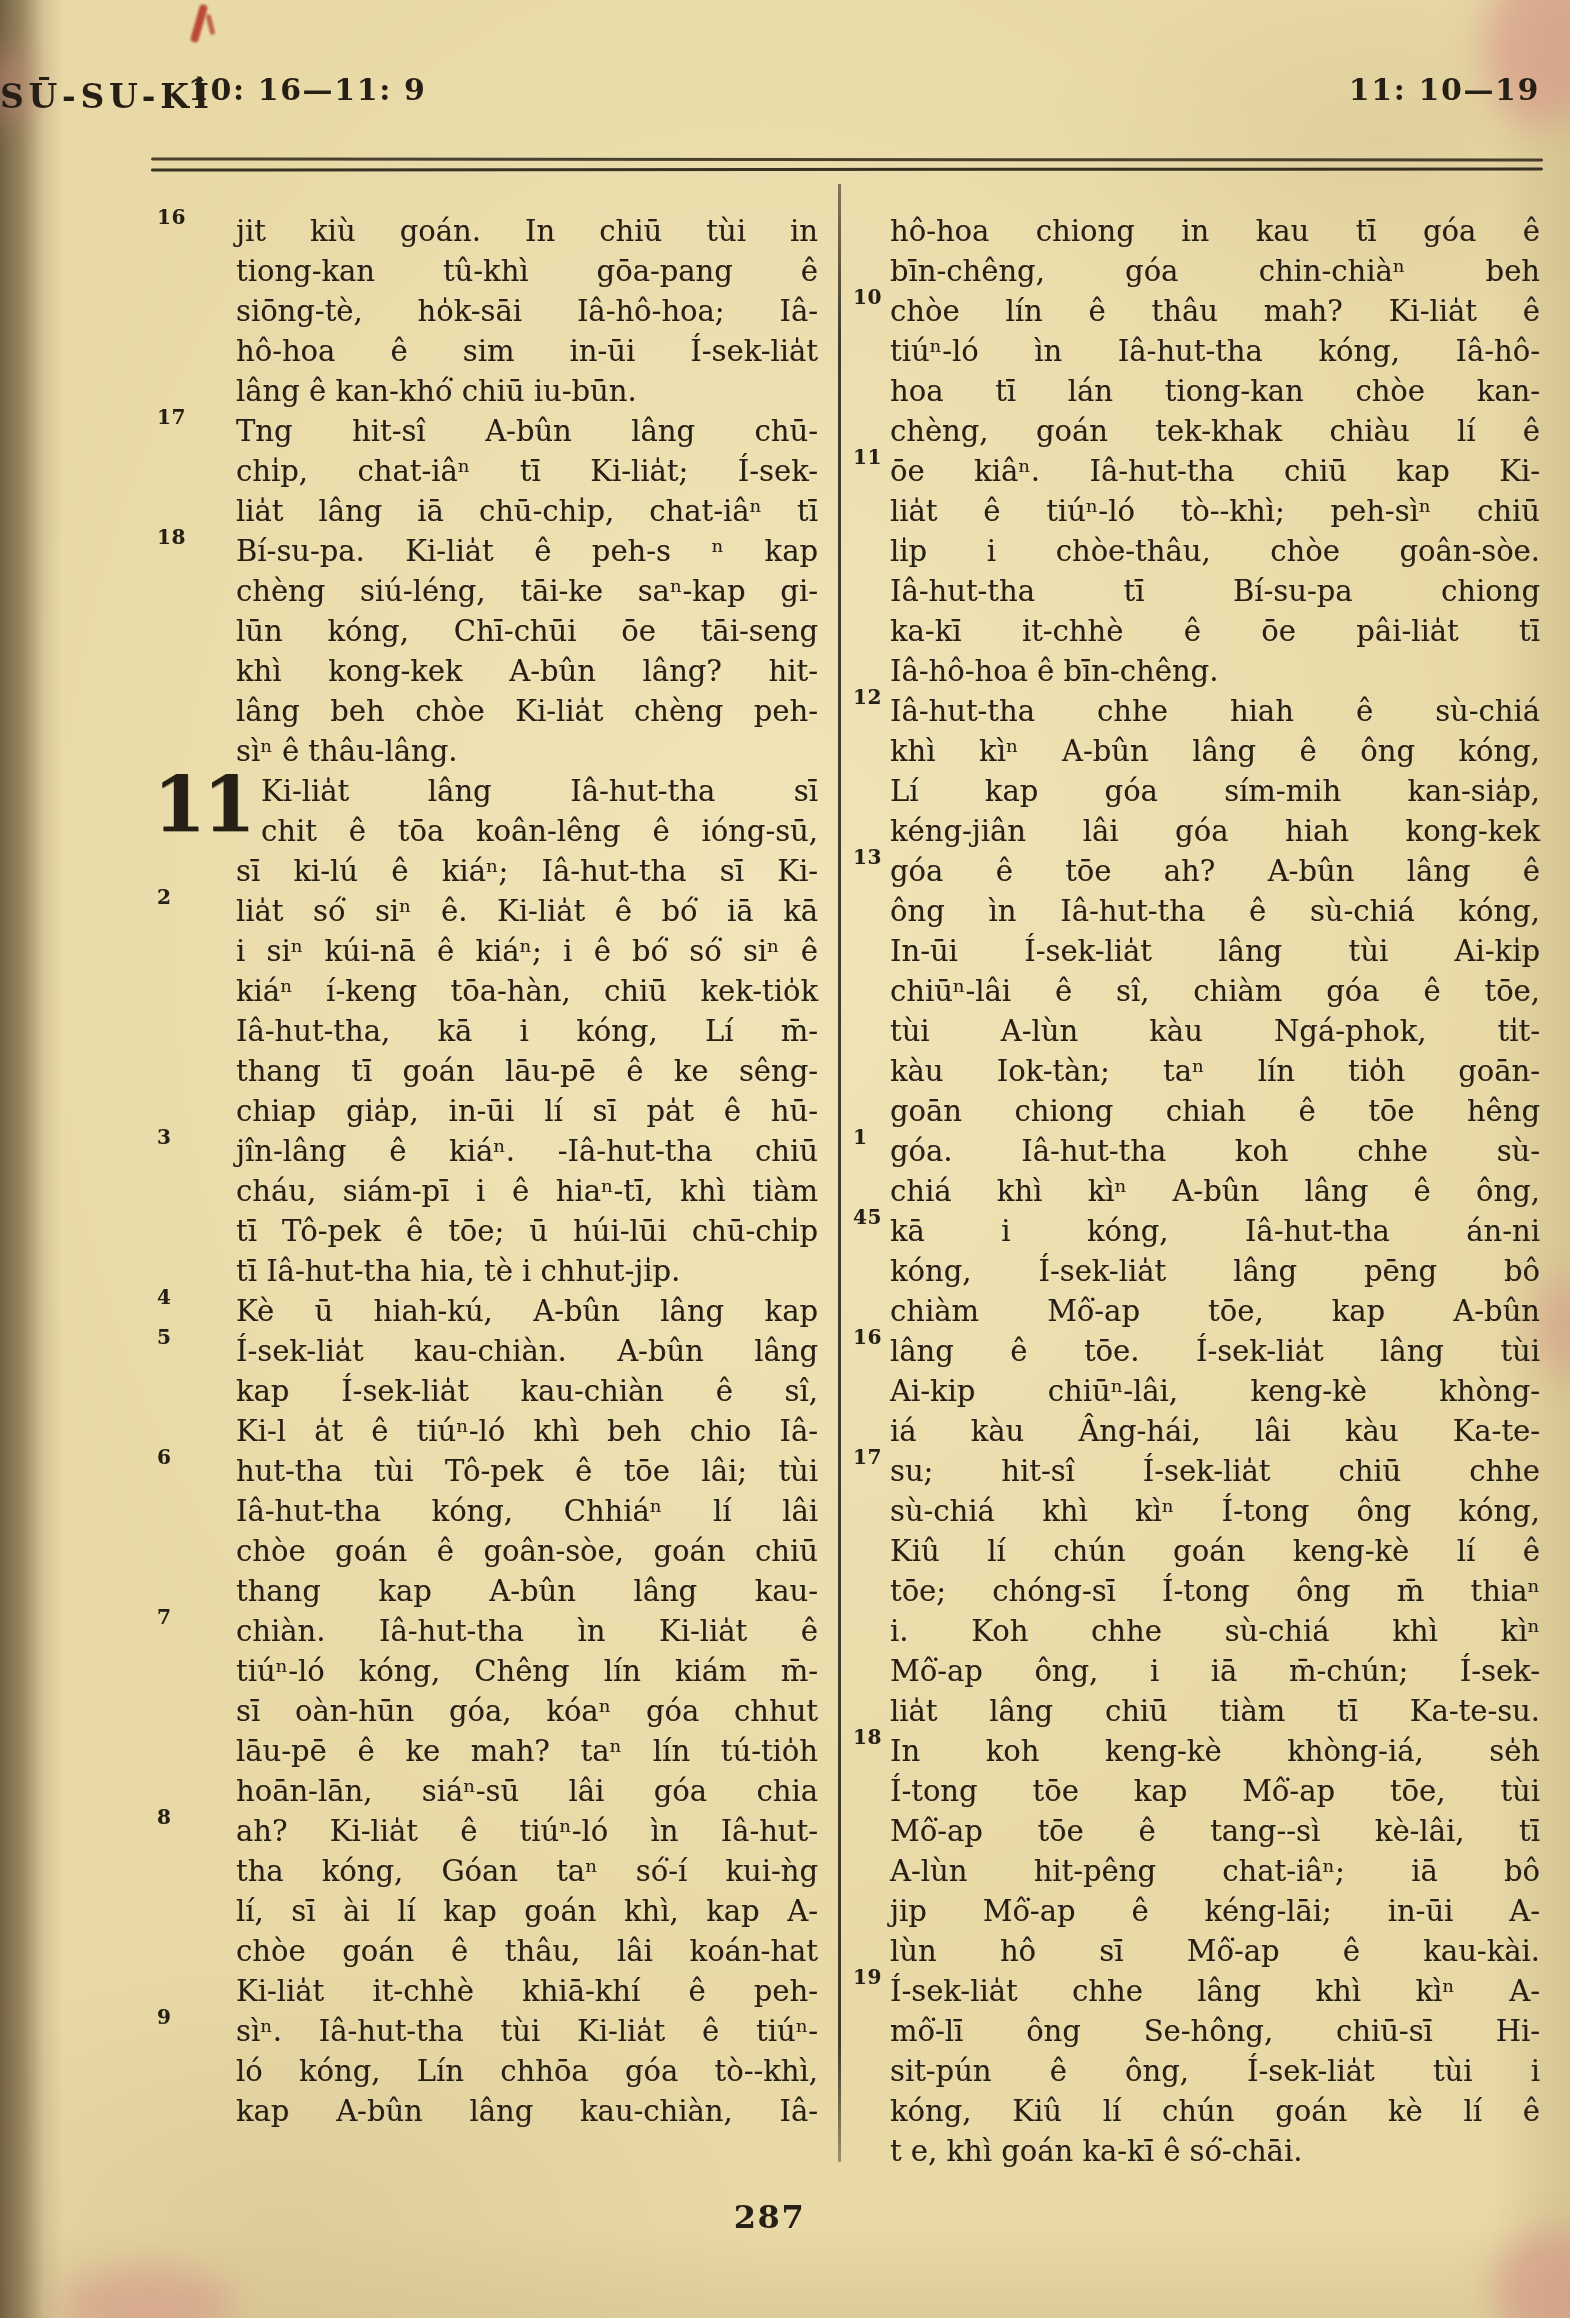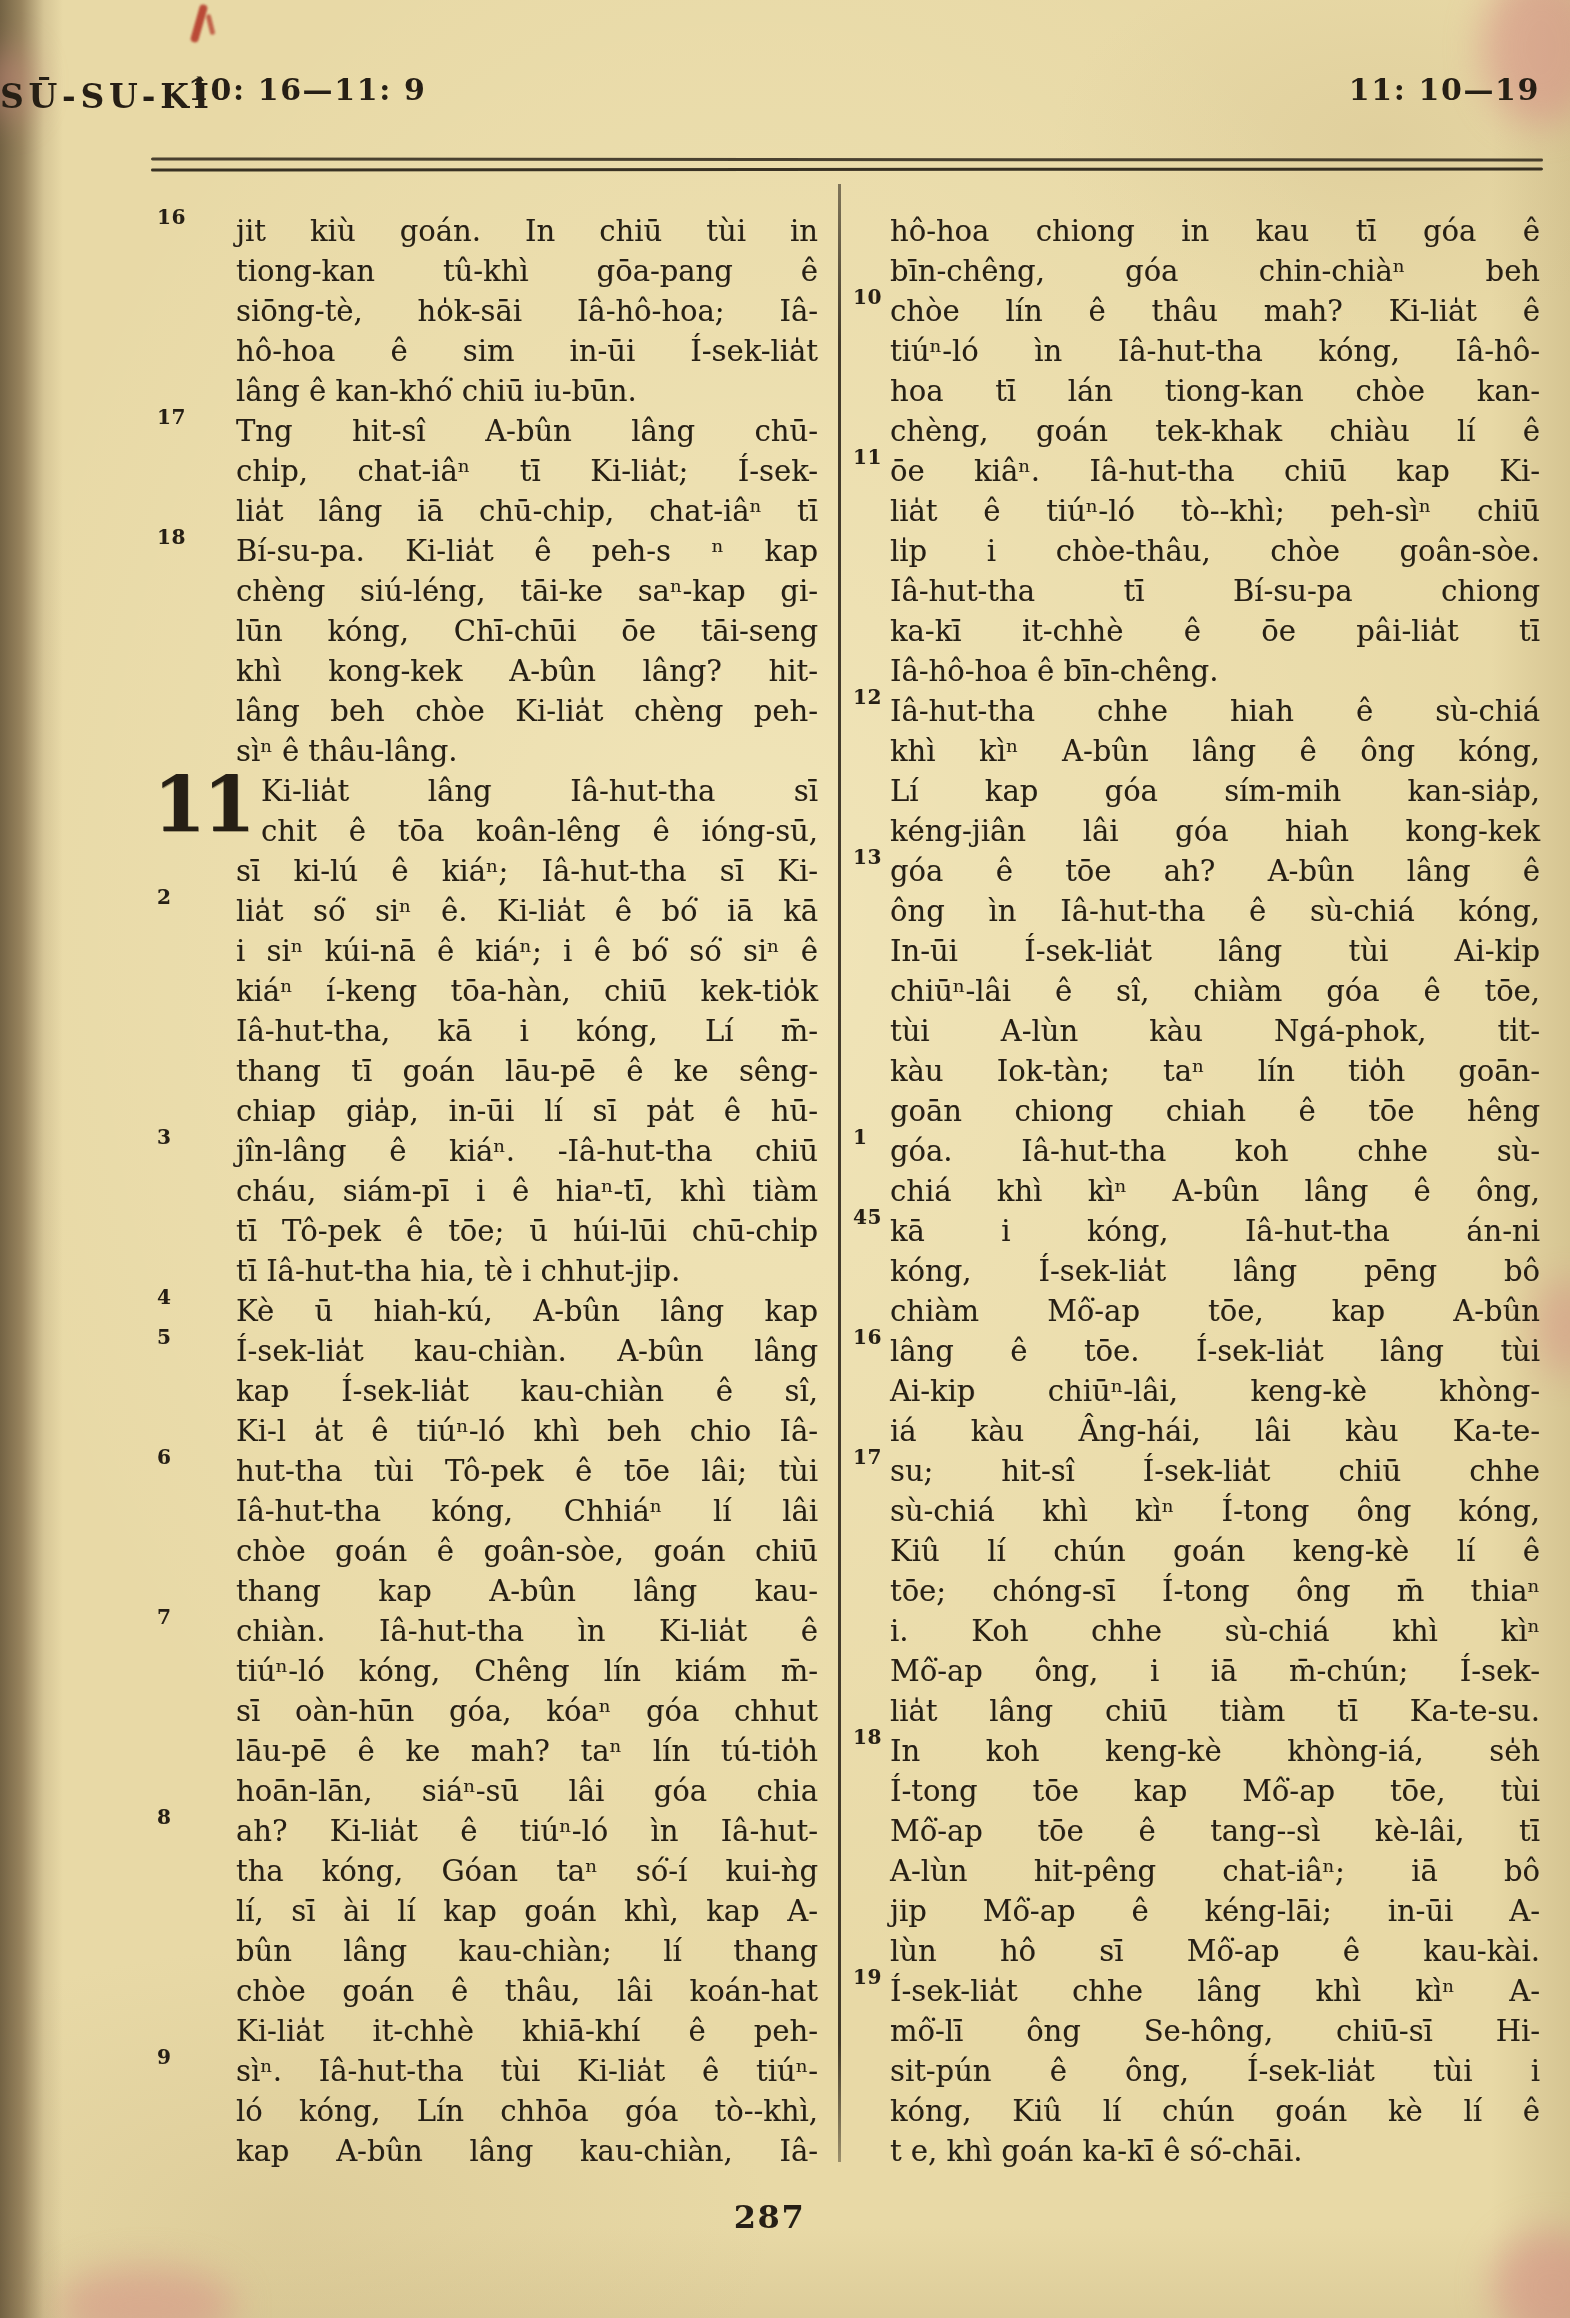--- a/index.html
+++ b/index.html
@@ -126,21 +126,20 @@
       <div class="line">chòe goán ê goân-sòe, goán chiū</div>
       <div class="line">thang kap A-bûn lâng kau-</div>
       <div class="line"><span class="vn">7</span>chiàn.  Iâ-hut-tha ìn Ki-lia̍t ê</div>
       <div class="line">tiúⁿ-ló kóng, Chêng lín kiám m̄-</div>
       <div class="line">sī oàn-hūn góa, kóaⁿ góa chhut</div>
       <div class="line">lāu-pē ê ke mah? taⁿ lín tú-tio̍h</div>
       <div class="line">hoān-lān, siáⁿ-sū lâi góa chia</div>
       <div class="line"><span class="vn">8</span>ah?  Ki-lia̍t ê tiúⁿ-ló ìn Iâ-hut-</div>
       <div class="line">tha kóng, Góan taⁿ só͘-í kui-ǹg</div>
       <div class="line">lí, sī ài lí kap goán khì, kap A-</div>
-      <div class="line">bûn lâng kau-chiàn; lí thang</div>
       <div class="line">chòe goán ê thâu, lâi koán-hat</div>
       <div class="line">Ki-lia̍t it-chhè khiā-khí ê peh-</div>
       <div class="line"><span class="vn">9</span>sìⁿ.  Iâ-hut-tha tùi Ki-lia̍t ê tiúⁿ-</div>
       <div class="line">ló kóng, Lín chhōa góa tò--khì,</div>
       <div class="line">kap A-bûn lâng kau-chiàn, Iâ-</div>
       <div class="chnum" style="top: 554px;">11</div>
     </div>
   <div class="col" id="col-right">
       <div class="line">hô-hoa chiong in kau tī góa ê</div>
       <div class="line">bīn-chêng, góa chin-chiàⁿ beh</div>

